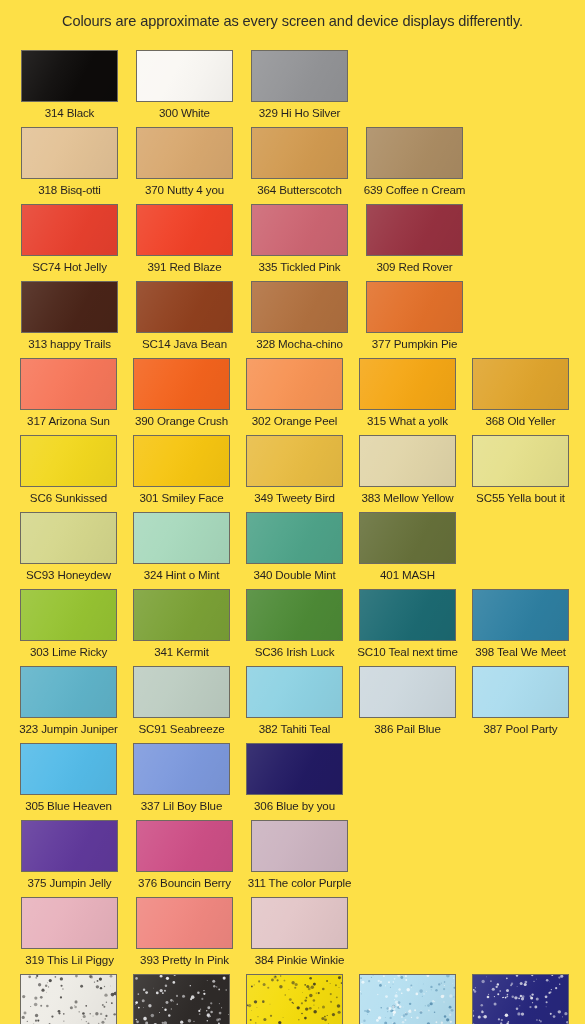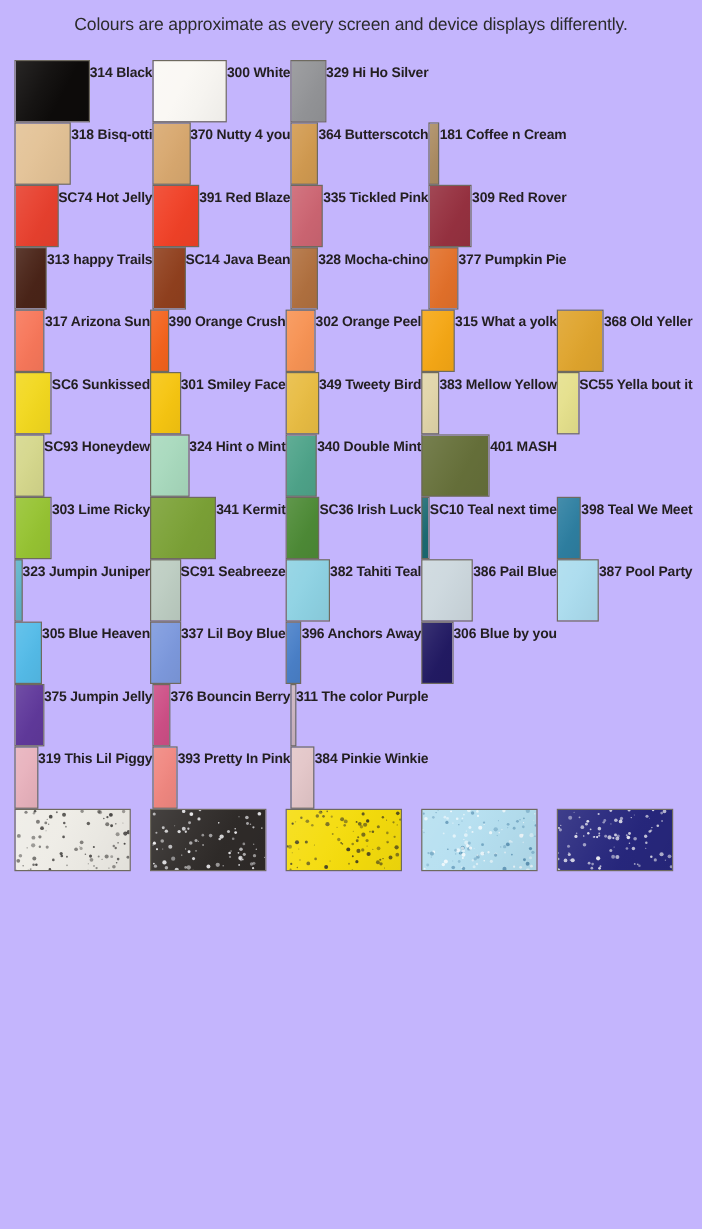--- a/index.html
+++ b/index.html
@@ -13,21 +13,21 @@
     height: 1024px;
     overflow: hidden;
     font-family: "Liberation Sans", sans-serif;
     color: #231f20;
     -webkit-font-smoothing: antialiased;
   }
   #page {
     position: relative;
     width: 585px;
     height: 1024px;
-    background: #c4b5fd;
+    background: #fde047;
   }
   #disclaimer {
     position: absolute;
     top: 13px;
     left: 0;
     width: 585px;
     text-align: center;
     font-size: 14.6px;
     letter-spacing: -0.1px;
     color: #2b2b2b;
@@ -44,23 +44,23 @@
     flex-direction: row;
     justify-content: flex-start;
     align-items: flex-start;
     margin-bottom: 0px;
     padding-left: 12px;
   }
   .row-4 .cell { width: 115px; }
   .row-5 .cell { width: 113px; }
   .cell {
     display: flex;
-    flex-direction: row;
+    flex-direction: column;
+    align-items: center;
     margin-right: 0px;
-    font-weight: bold;
   }
   .chip {
     width: 97px;
     height: 52px;
     border: 1px solid #6e6a5f;
     box-sizing: border-box;
     position: relative;
     overflow: hidden;
     background-clip: padding-box;
   }
@@ -130,21 +130,21 @@
         <div class="cell">
           <div class="chip" style="background-color: rgb(209, 154, 80);">
             <div class="sheen"></div>
           </div>
           <div class="caption">364 Butterscotch</div>
         </div>
         <div class="cell">
           <div class="chip" style="background-color: rgb(171, 140, 99);">
             <div class="sheen"></div>
           </div>
-          <div class="caption">181 Coffee n Cream</div>
+          <div class="caption">639 Coffee n Cream</div>
         </div>
       </div>
       <div class="swatch-row row-4">
         <div class="cell">
           <div class="chip" style="background-color: rgb(231, 64, 46);">
             <div class="sheen"></div>
           </div>
           <div class="caption">SC74 Hot Jelly</div>
         </div>
         <div class="cell">
@@ -351,26 +351,20 @@
           <div class="chip" style="background-color: rgb(84, 187, 232);">
             <div class="sheen"></div>
           </div>
           <div class="caption">305 Blue Heaven</div>
         </div>
         <div class="cell">
           <div class="chip" style="background-color: rgb(125, 153, 221);">
             <div class="sheen"></div>
           </div>
           <div class="caption">337 Lil Boy Blue</div>
-        </div>
-        <div class="cell">
-          <div class="chip" style="background-color: rgb(74, 128, 200);">
-            <div class="sheen"></div>
-          </div>
-          <div class="caption">396 Anchors Away</div>
         </div>
         <div class="cell">
           <div class="chip" style="background-color: rgb(34, 26, 99);">
             <div class="sheen"></div>
           </div>
           <div class="caption">306 Blue by you</div>
         </div>
       </div>
       <div class="swatch-row row-4">
         <div class="cell">

